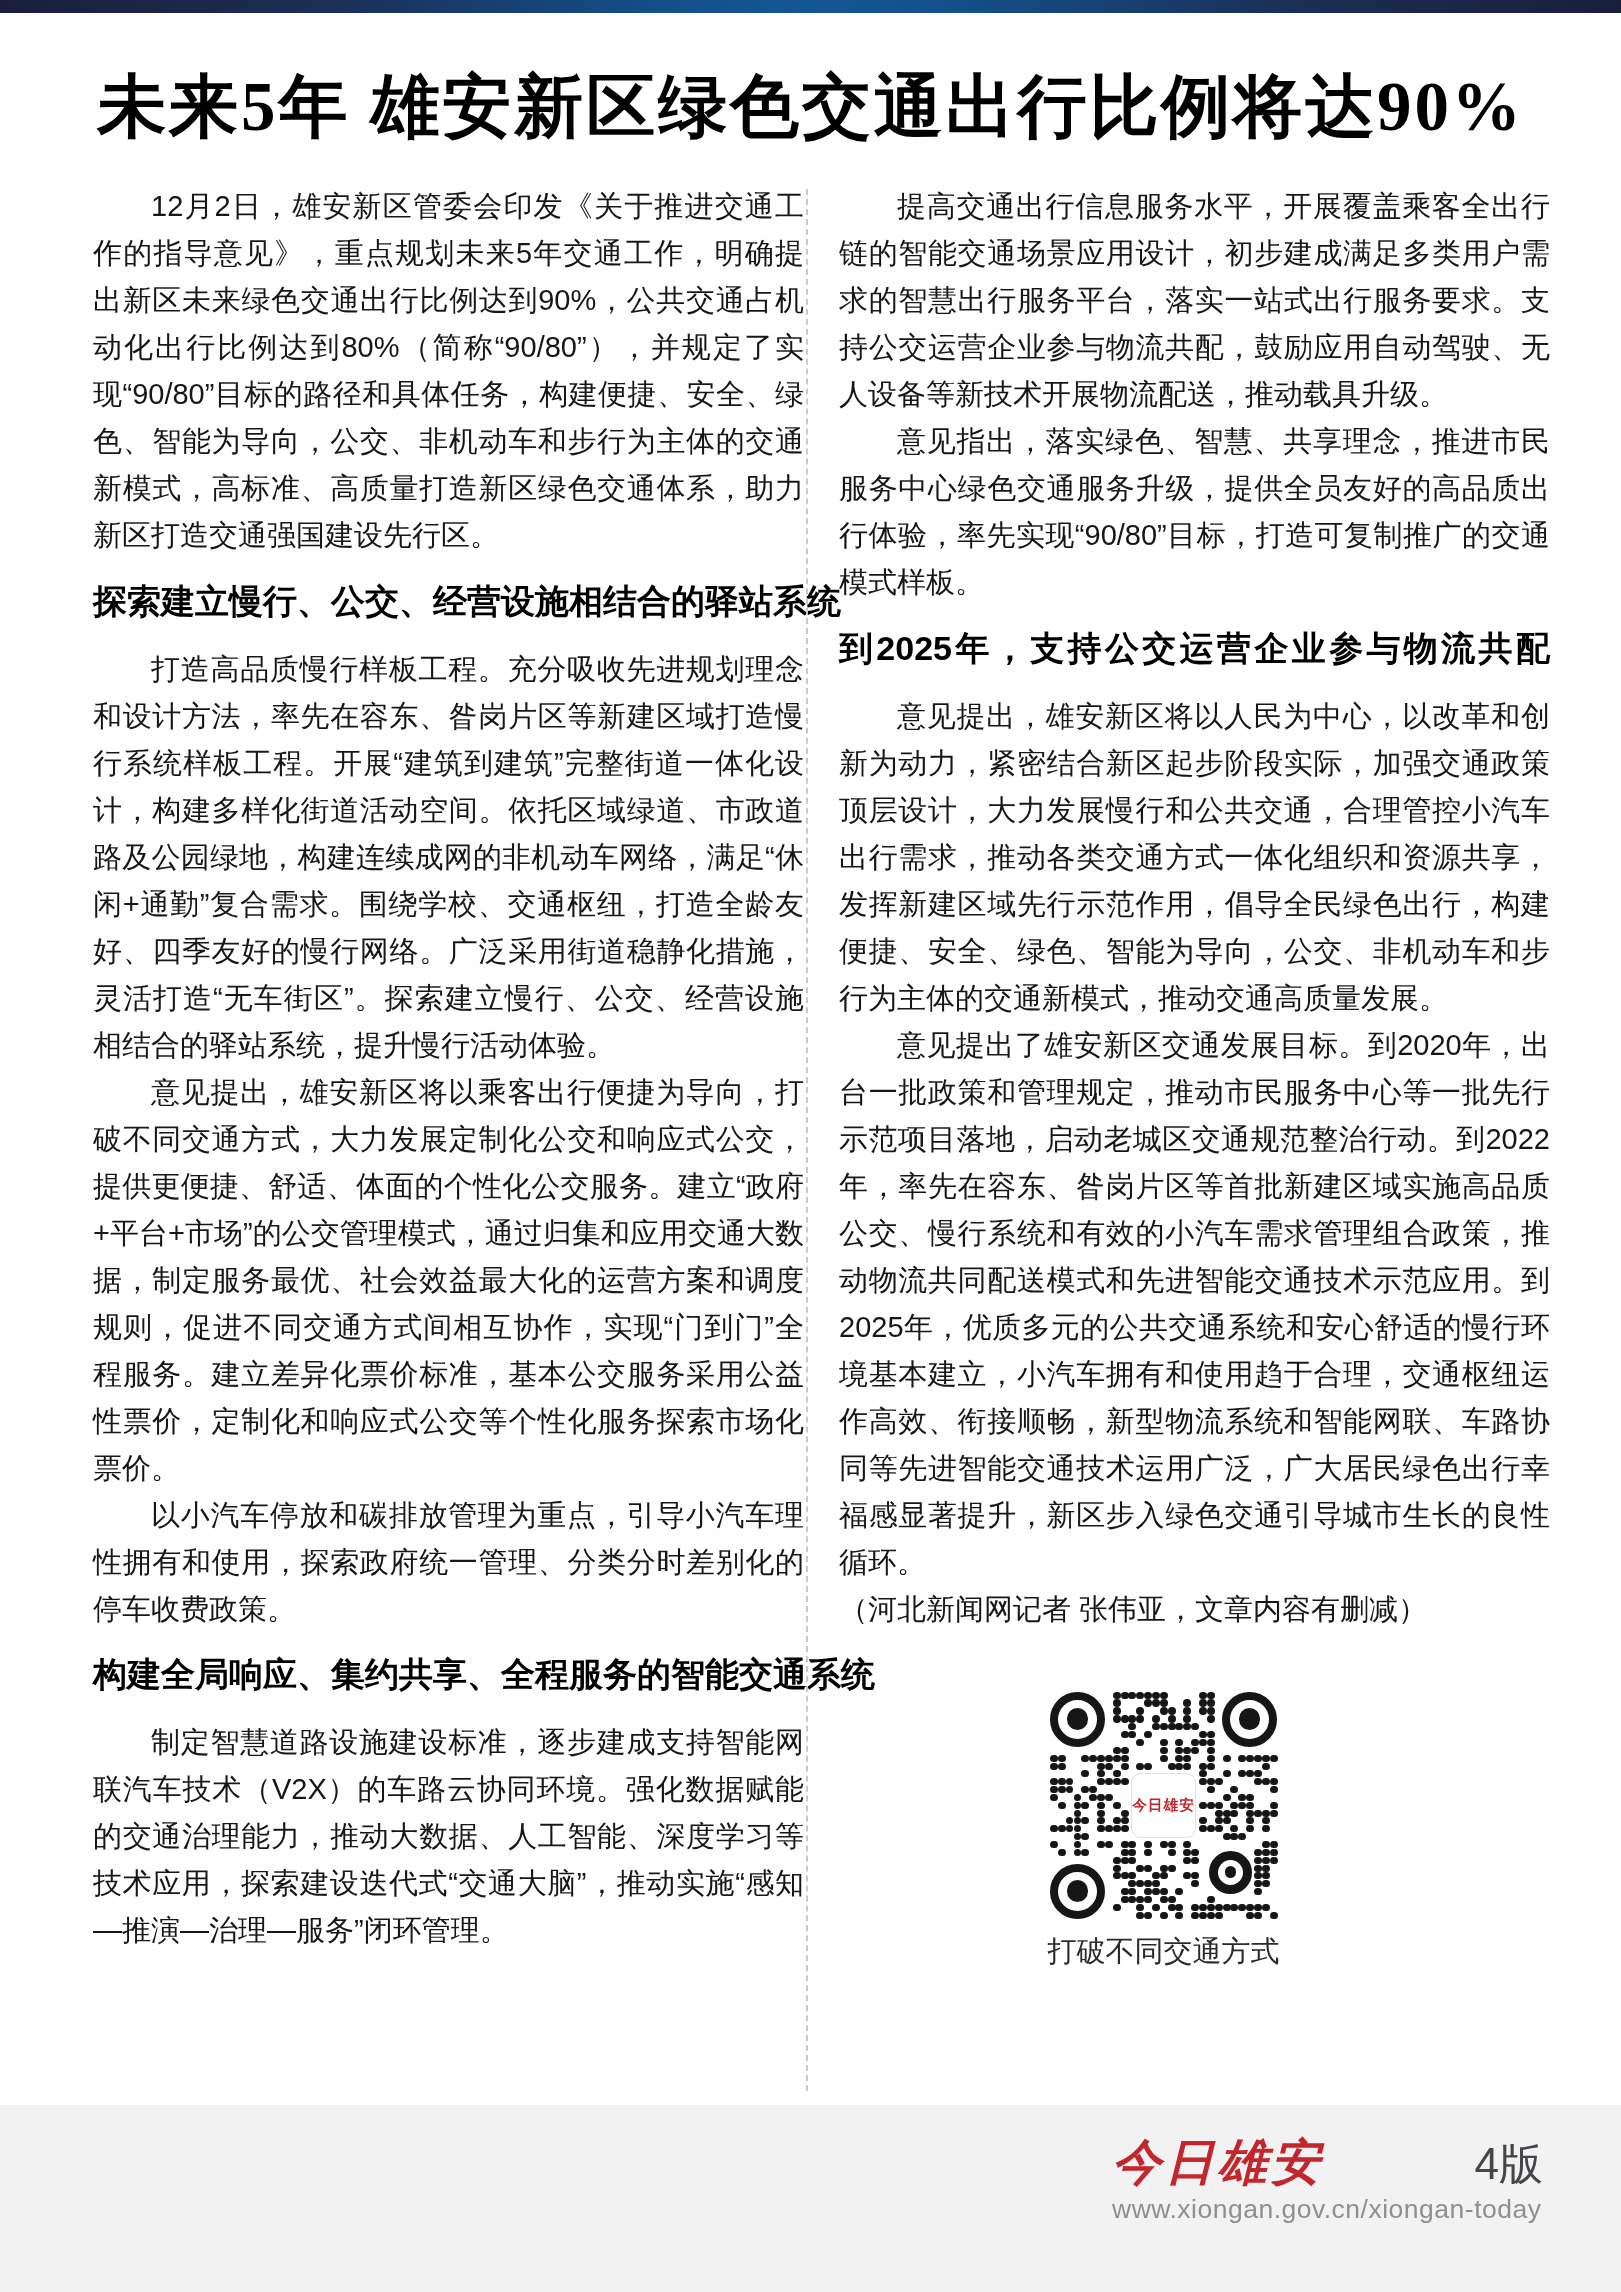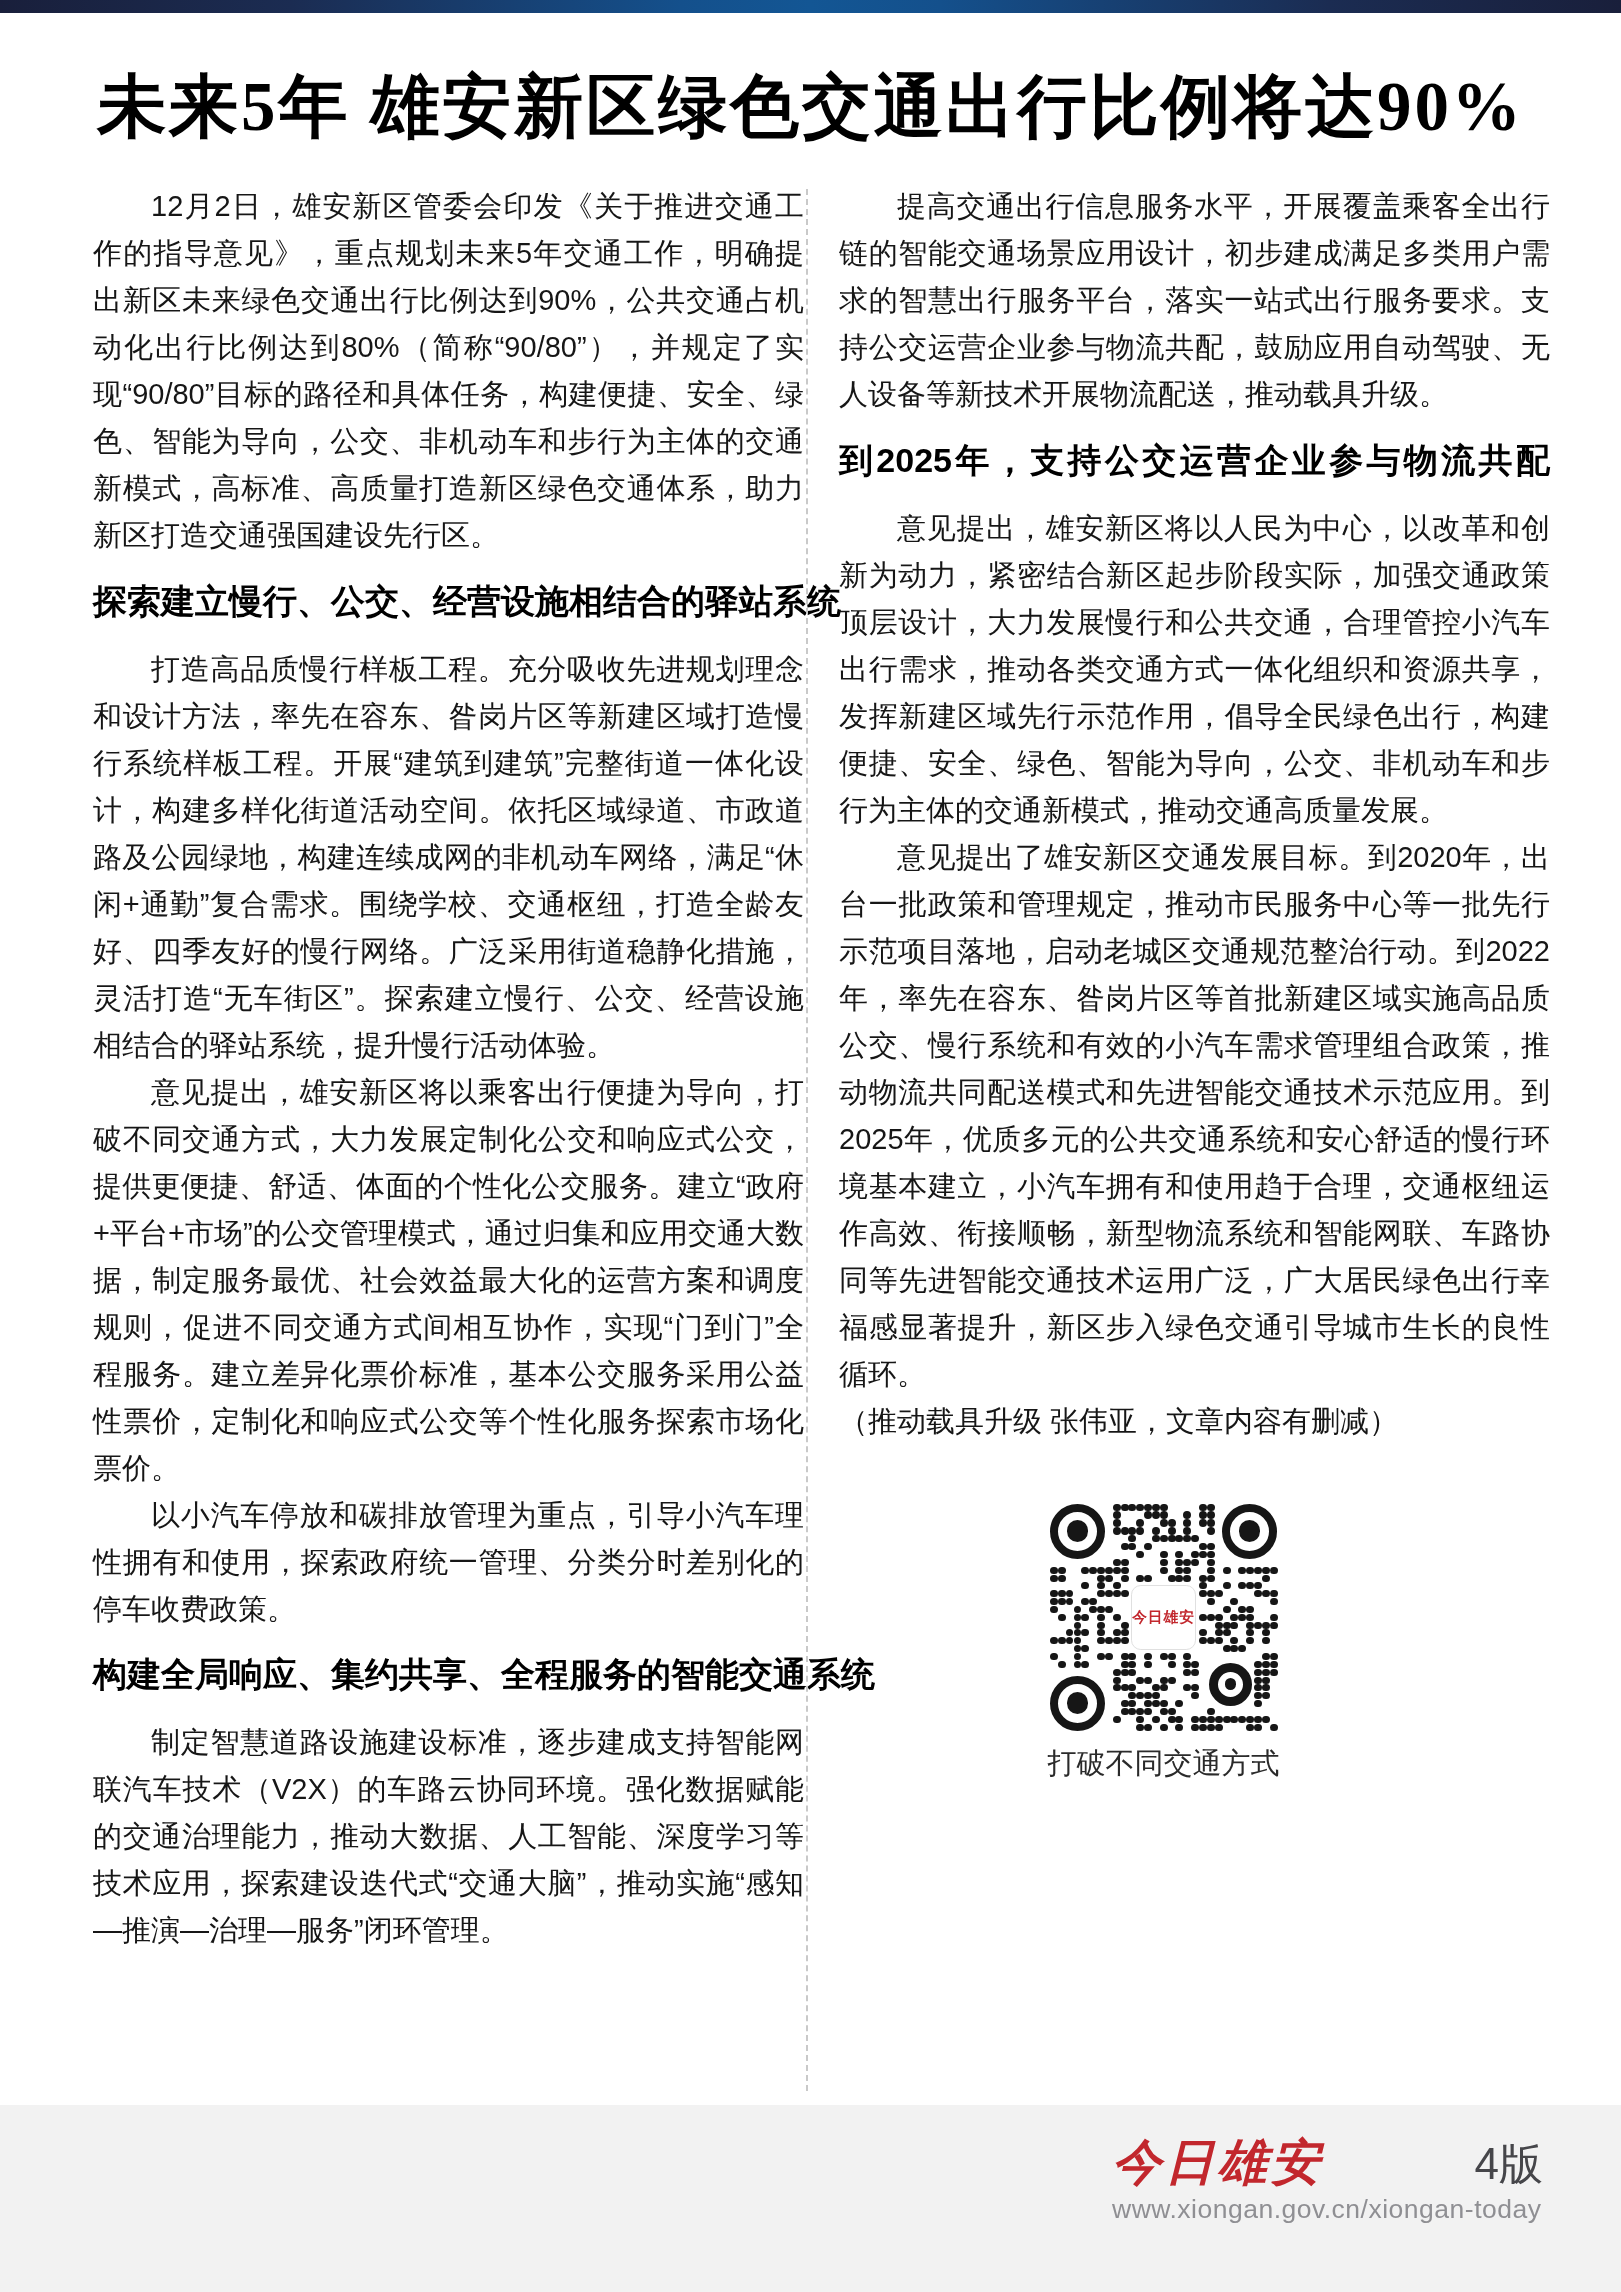--- a/index.html
+++ b/index.html
@@ -155,24 +155,25 @@
     <p>意见提出，雄安新区将以乘客出行便捷为导向，打破不同交通方式，大力发展定制化公交和响应式公交，提供更便捷、舒适、体面的个性化公交服务。建立“政府+平台+市场”的公交管理模式，通过归集和应用交通大数据，制定服务最优、社会效益最大化的运营方案和调度规则，促进不同交通方式间相互协作，实现“门到门”全程服务。建立差异化票价标准，基本公交服务采用公益性票价，定制化和响应式公交等个性化服务探索市场化票价。</p>
     <p>以小汽车停放和碳排放管理为重点，引导小汽车理性拥有和使用，探索政府统一管理、分类分时差别化的停车收费政策。</p>
     <h2 class="section-heading">构建全局响应、集约共享、全程服务的智能交通系统</h2>
     <p>制定智慧道路设施建设标准，逐步建成支持智能网联汽车技术（V2X）的车路云协同环境。强化数据赋能的交通治理能力，推动大数据、人工智能、深度学习等技术应用，探索建设迭代式“交通大脑”，推动实施“感知—推演—治理—服务”闭环管理。</p>
   </section>
 
   <div class="col-divider"></div>
 
   <section class="col">
     <p>提高交通出行信息服务水平，开展覆盖乘客全出行链的智能交通场景应用设计，初步建成满足多类用户需求的智慧出行服务平台，落实一站式出行服务要求。支持公交运营企业参与物流共配，鼓励应用自动驾驶、无人设备等新技术开展物流配送，推动载具升级。</p>
+    <p>意见指出，落实绿色、智慧、共享理念，推进市民服务中心绿色交通服务升级，提供全员友好的高品质出行体验，率先实现“90/80”目标，打造可复制推广的交通模式样板。</p>
     <h2 class="section-heading">到2025年，支持公交运营企业参与物流共配</h2>
     <p>意见提出，雄安新区将以人民为中心，以改革和创新为动力，紧密结合新区起步阶段实际，加强交通政策顶层设计，大力发展慢行和公共交通，合理管控小汽车出行需求，推动各类交通方式一体化组织和资源共享，发挥新建区域先行示范作用，倡导全民绿色出行，构建便捷、安全、绿色、智能为导向，公交、非机动车和步行为主体的交通新模式，推动交通高质量发展。</p>
     <p>意见提出了雄安新区交通发展目标。到2020年，出台一批政策和管理规定，推动市民服务中心等一批先行示范项目落地，启动老城区交通规范整治行动。到2022年，率先在容东、昝岗片区等首批新建区域实施高品质公交、慢行系统和有效的小汽车需求管理组合政策，推动物流共同配送模式和先进智能交通技术示范应用。到2025年，优质多元的公共交通系统和安心舒适的慢行环境基本建立，小汽车拥有和使用趋于合理，交通枢纽运作高效、衔接顺畅，新型物流系统和智能网联、车路协同等先进智能交通技术运用广泛，广大居民绿色出行幸福感显著提升，新区步入绿色交通引导城市生长的良性循环。</p>
-    <p class="byline">（推动载具升级 张伟亚，文章内容有删减）</p>
+    <p class="byline">（河北新闻网记者 张伟亚，文章内容有删减）</p>
 
     <div class="qr-wrap">
       <div class="qr-box" id="qr-box">
         <div class="finder" style="left:0;top:0;"></div>
         <div class="finder" style="right:0;top:0;"></div>
         <div class="finder" style="left:0;bottom:0;"></div>
         <div class="finder small" style="left:159px;top:159px;"></div>
         <div class="qr-center">今日雄安</div>
       <div class="qr-dot" style="left: 63px; top: 0px;"></div>
           <div class="qr-dot" style="left: 71px; top: 0px;"></div>

